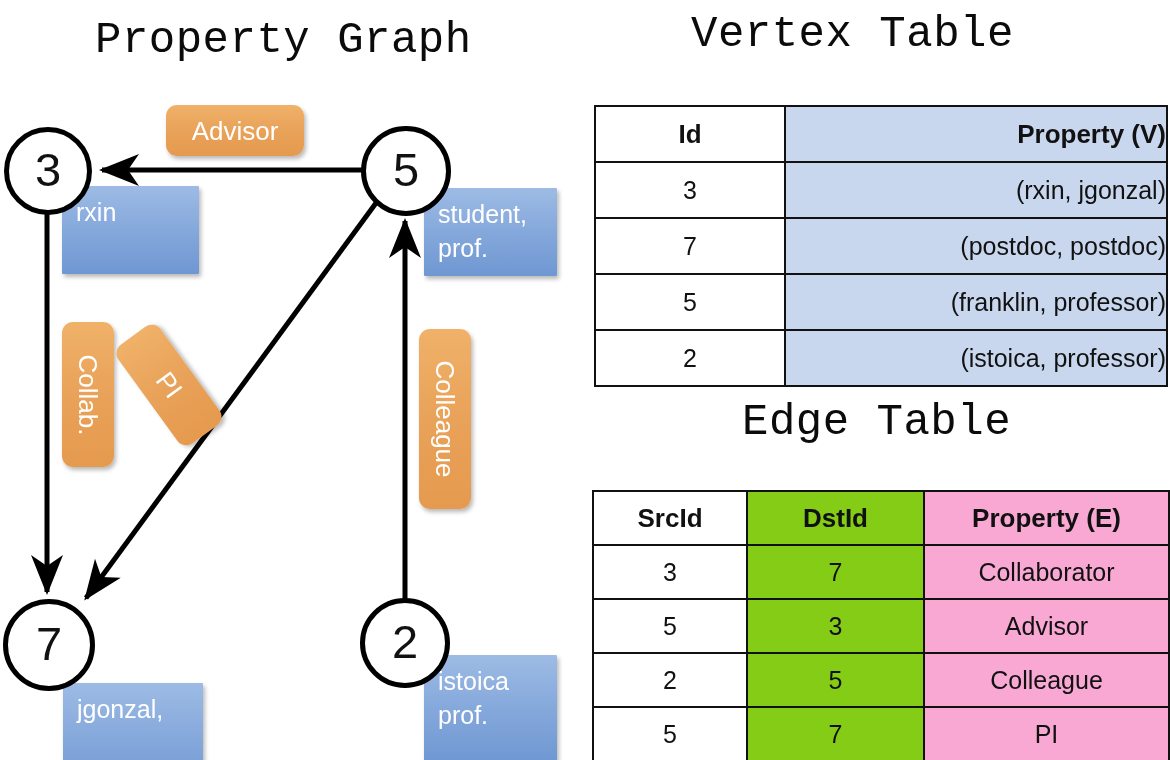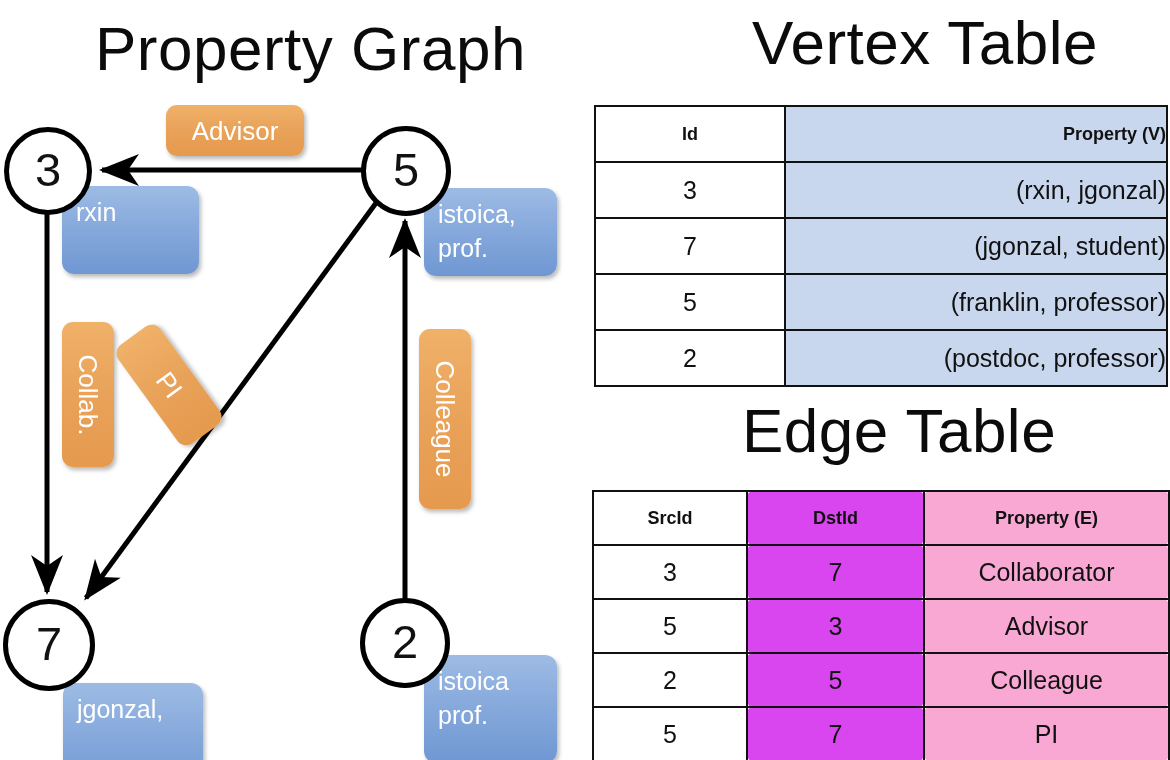--- a/index.html
+++ b/index.html
@@ -1,63 +1,63 @@
 <!DOCTYPE html>
 <html><head>
 <meta charset="utf-8">
 <style>
   html,body{margin:0;padding:0;background:#fff;}
   body{width:1170px;height:760px;position:relative;overflow:hidden;
        font-family:"Liberation Sans","DejaVu Sans",sans-serif;color:#000;}
 
   
-  .title{position:absolute;font-weight:400;font-size:62px;line-height:1;
-         letter-spacing:0.5px;white-space:nowrap;color:#0b0b0b;}
+  .title{position:absolute;font-weight:400;font-size:44px;line-height:1;
+         letter-spacing:0.5px;white-space:nowrap;color:#0b0b0b;font-family:Liberation Mono, monospace;}
   #title-property-graph{left:95px;top:18px;}
-  #title-vertex-table{left:752px;top:12px;}
+  #title-vertex-table{left:691px;top:12px;}
   #title-edge-table{left:742px;top:400px;}
 
   
   #graph{position:absolute;left:0;top:0;width:585px;height:760px;}
   #graph-svg{position:absolute;left:0;top:0;width:585px;height:760px;}
 
   .node-circle{position:absolute;border:5px solid #000;border-radius:50%;
       background:#fff;box-sizing:border-box;display:flex;align-items:center;
       justify-content:center;}
   .node-label{font-size:47px;line-height:1;color:#111;font-weight:400;
       transform:translateY(-2px);}
 
   
-  .prop-box{position:absolute;border-radius:12px;box-sizing:border-box;
+  .prop-box{position:absolute;border-radius:1px;box-sizing:border-box;
       background:linear-gradient(180deg,#9dbbe4 0%,#86a9dc 48%,#6f97d2 100%);
       box-shadow:2px 3px 4px rgba(0,0,0,0.28);
       color:#fff;font-size:25px;line-height:1.34;
       padding:10px 14px 8px 14px;}
   .prop-box span{display:block;}
 
   
   .edge-lbl{position:absolute;border-radius:11px;box-sizing:border-box;
       background:linear-gradient(180deg,#f0b169 0%,#e9a259 50%,#e59a4e 100%);
       box-shadow:2px 3px 4px rgba(0,0,0,0.28);
       color:#fff;font-size:26px;line-height:1;
       display:flex;align-items:center;justify-content:center;white-space:nowrap;}
 
   
   table{position:absolute;border-collapse:collapse;table-layout:fixed;}
   table td{border:2px solid #111;text-align:center;font-size:25px;
       line-height:1;padding:0;color:#111;}
-  table td.hdr{font-weight:700;font-size:18px;}
+  table td.hdr{font-weight:700;font-size:26px;}
   #vertex-table{left:594px;top:105px;width:574px;}
   #vertex-table td{height:54px;}
   #vertex-table .c-id{width:188px;background:#fff;}
   #vertex-table .c-prop{background:#c8d7ee;text-align:right;}
   #edge-table{left:592px;top:490px;width:578px;}
-  #edge-table td{height:52px;border-radius:6px;}
+  #edge-table td{height:52px;}
   #edge-table .c-src{width:152px;background:#fff;}
-  #edge-table .c-dst{width:175px;background:#d946ef;margin-left:13px;}
+  #edge-table .c-dst{width:175px;background:#84cc16;margin-left:13px;}
   #edge-table .c-prop{background:#f9a8d4;}
 </style>
 </head>
 <body>
 
 <div class="title" id="title-property-graph">Property Graph</div>
 <div class="title" id="title-vertex-table">Vertex Table</div>
 <div class="title" id="title-edge-table">Edge Table</div>
 
 <div id="graph">
@@ -92,21 +92,21 @@
 
   <div class="edge-lbl" id="lbl-colleague" style="left:419px;top:329px;width:52px;height:180px;">
     <span style="transform:rotate(90deg);display:block;">Colleague</span>
   </div>
 
   <div class="prop-box" id="prop-3" style="left:62px;top:186px;width:137px;height:88px;">
     <span>rxin</span>
   </div>
 
   <div class="prop-box" id="prop-5" style="left:424px;top:188px;width:133px;height:88px;">
-    <span>istoica,</span>
+    <span>student,</span>
     <span>prof.</span>
   </div>
 
   <div class="prop-box" id="prop-7" style="left:63px;top:655px;width:140px;height:112px;margin-top:28px;">
     <span>jgonzal,</span>
   </div>
 
   <div class="prop-box" id="prop-2" style="left:424px;top:655px;width:133px;height:108px;">
     <span>istoica</span>
     <span>prof.</span>
@@ -131,29 +131,29 @@
     <tr>
       <td class="c-id hdr">Id</td>
       <td class="c-prop hdr">Property (V)</td>
     </tr>
     <tr>
       <td class="c-id">3</td>
       <td class="c-prop">(rxin, jgonzal)</td>
     </tr>
     <tr>
       <td class="c-id">7</td>
-      <td class="c-prop">(jgonzal, student)</td>
+      <td class="c-prop">(postdoc, postdoc)</td>
     </tr>
     <tr>
       <td class="c-id">5</td>
       <td class="c-prop">(franklin, professor)</td>
     </tr>
     <tr>
       <td class="c-id">2</td>
-      <td class="c-prop">(postdoc, professor)</td>
+      <td class="c-prop">(istoica, professor)</td>
     </tr>
   </tbody>
 </table>
 
 <table id="edge-table">
   <tbody>
     <tr>
       <td class="c-src hdr">SrcId</td>
       <td class="c-dst hdr">DstId</td>
       <td class="c-prop hdr">Property (E)</td>

